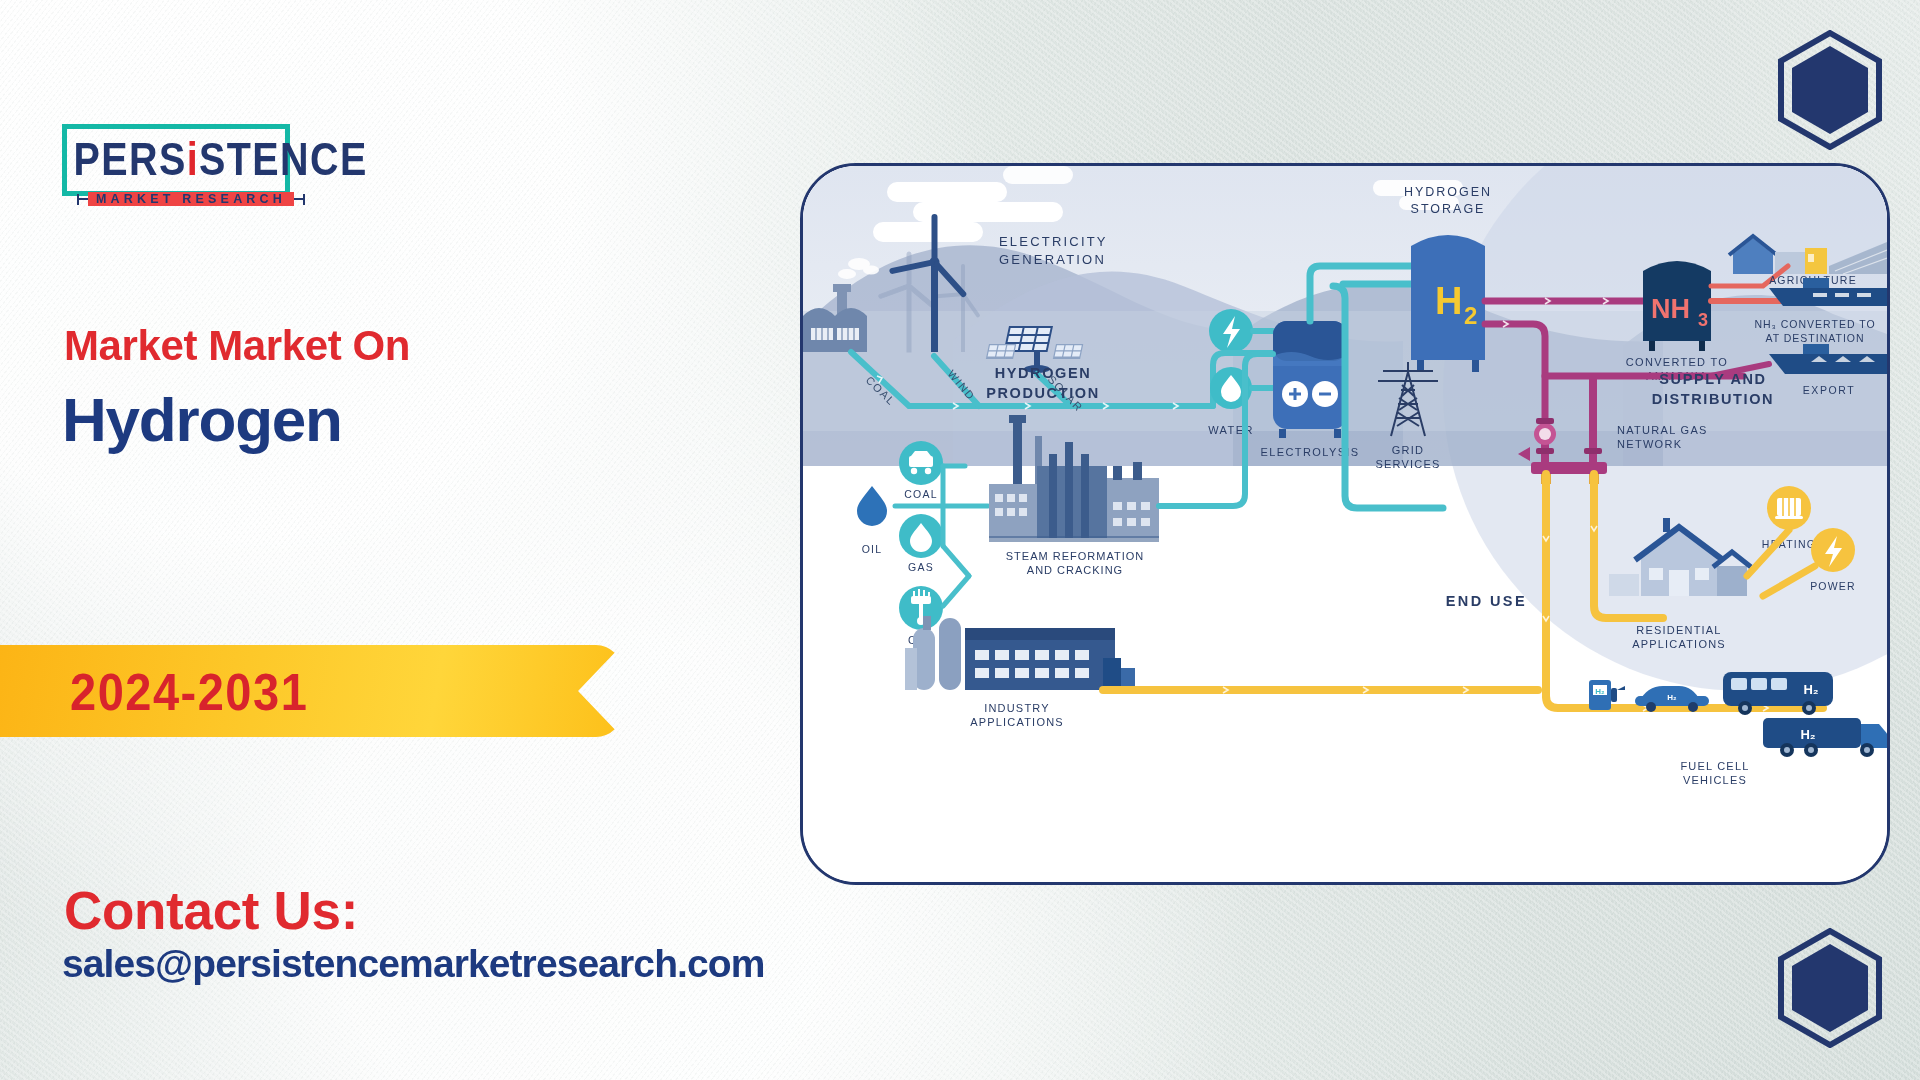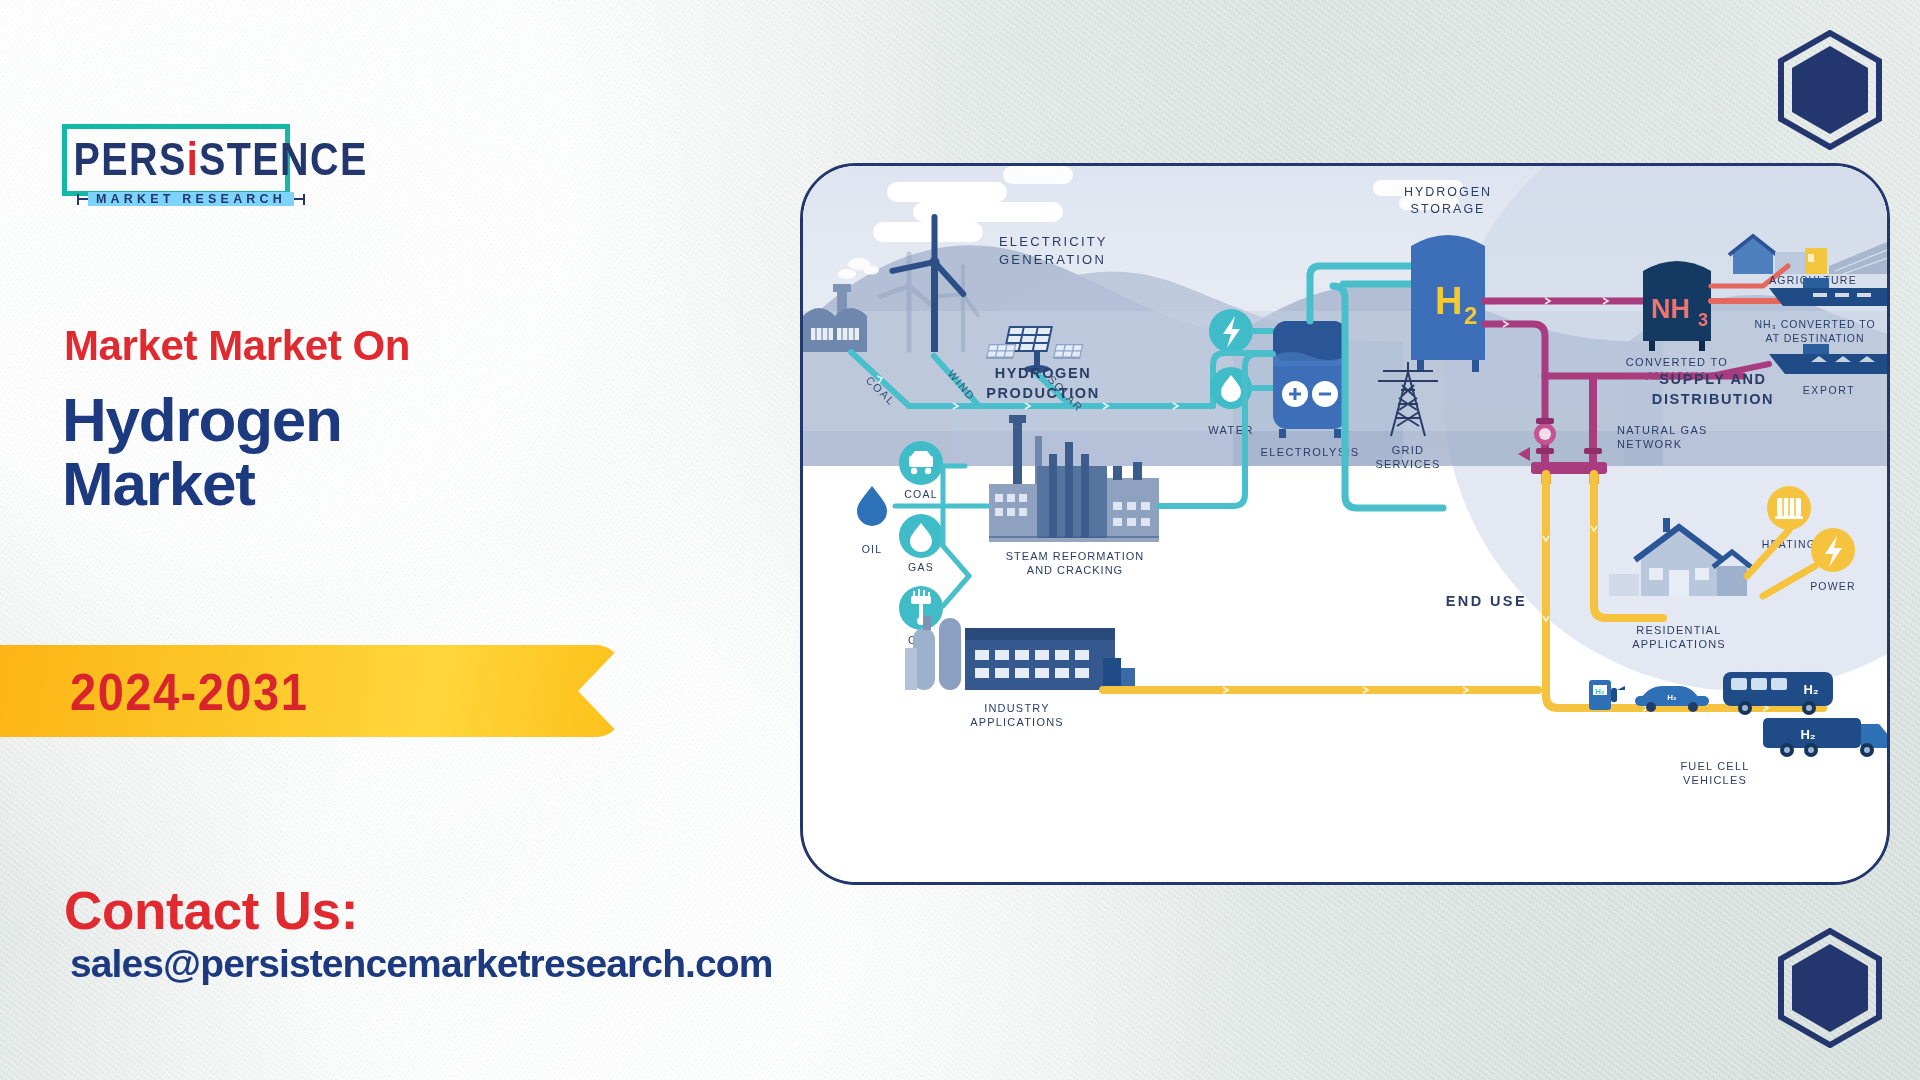--- a/index.html
+++ b/index.html
@@ -46,21 +46,21 @@
     transform: scaleY(1.12) scaleX(.94);
     white-space: nowrap;
   }
   #logo-word .redi { color: #e0262c; }
   #logo-sub-wrap {
     position: absolute; left: 28px; top: 188px;
     width: 326px; height: 22px;
     display: flex; align-items: center; justify-content: center;
   }
   #logo-sub {
-    background: #7dd3fc;
+    background: #ef4444;
     padding: 0 8px;
     font-size: 12.5px; letter-spacing: 4.2px;
     color: #23376e; font-weight: 600;
     white-space: nowrap;
   }
   .logo-tick {
     width: 9px; height: 2px; background: #23376e;
   }
   .logo-tick-v { width: 2px; height: 11px; background: #23376e; }
 
@@ -97,21 +97,20 @@
   
   #contact-label {
     position: absolute; left: 64px; top: 880px;
     font-size: 53px; font-weight: bold; color: #e02a2f;
     letter-spacing: -.3px;
   }
   #contact-email {
     position: absolute; left: 62px; top: 942px;
     font-size: 39px; font-weight: bold; color: #1d3a80;
     letter-spacing: -.9px;
-    margin-left: 8px;
   }
 
   
   .hex-deco { position: absolute; }
   #hex-top { right: 36px; top: 30px; }
   #hex-bottom { right: 36px; bottom: 32px; }
 
   
   #info-panel {
     position: absolute; left: 800px; top: 163px;
@@ -138,21 +137,20 @@
   <span class="logo-tick-v"></span>
   <span class="logo-tick"></span>
   <span id="logo-sub">MARKET RESEARCH</span>
   <span class="logo-tick"></span>
   <span class="logo-tick-v"></span>
 </div>
 
 <div id="headline-kicker">Market Market On</div>
 <div id="headline-main">
   <div>Hydrogen</div>
-  <div>Market</div>
 </div>
 
 <div id="year-banner">
   <span id="year-text">2024-2031</span>
 </div>
 
 <div id="contact-label">Contact Us:</div>
 <div id="contact-email">sales@persistencemarketresearch.com</div>
 
 <svg class="hex-deco" id="hex-top" width="108" height="120" viewBox="0 0 108 120">

